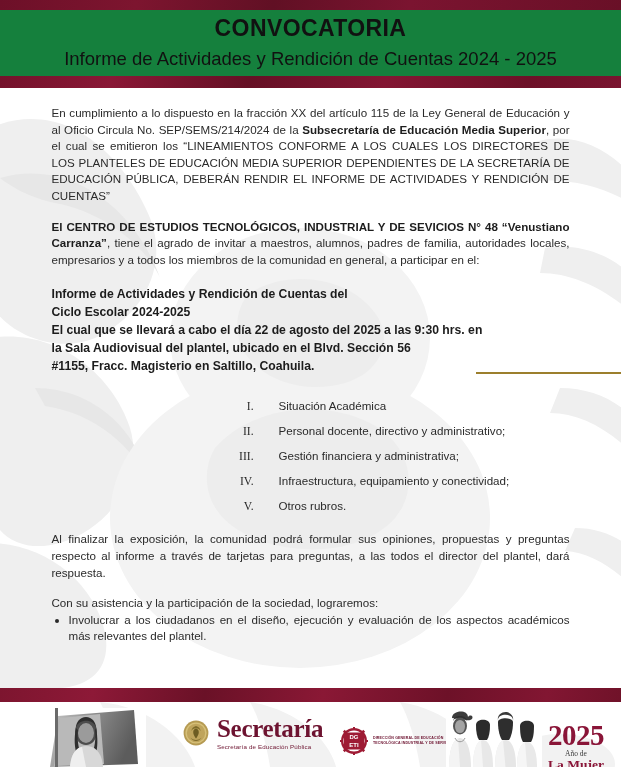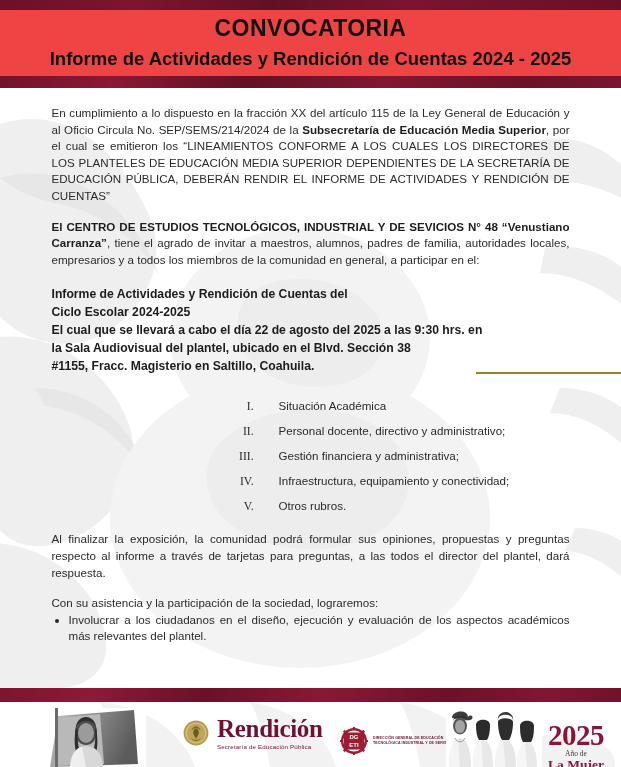--- a/index.html
+++ b/index.html
@@ -39,38 +39,38 @@
     position: absolute;
     left: 0; top: 0;
     width: 621px; height: 10px;
     background: linear-gradient(100deg,#6d1028 0%,#7d152f 22%,#611024 44%,#7b1430 66%,#691027 100%);
     z-index: 4;
   }
   .header-band {
     position: absolute;
     left: 0; top: 10px;
     width: 621px; height: 66px;
-    background: #ef4444;
+    background: #15803d;
     z-index: 4;
     display: flex;
     flex-direction: column;
     align-items: center;
     justify-content: center;
   }
   .title-main {
     font-size: 23px;
     font-weight: bold;
     letter-spacing: 0.4px;
     color: #111111;
     line-height: 1.12;
     margin: 0;
   }
   .title-sub {
     font-size: 18.5px;
-    font-weight: bold;
+    font-weight: normal;
     color: #111111;
     line-height: 1.2;
     margin: 6px 0 0 0;
   }
   .header-rule {
     position: absolute;
     left: 0; top: 76px;
     width: 621px; height: 12px;
     background: linear-gradient(100deg,#74122b 0%,#8a1836 18%,#651025 40%,#831633 62%,#6d1128 85%,#7a1430 100%);
     z-index: 4;
@@ -298,21 +298,21 @@
       <div class="spacer-sm"></div>
 
       <p class="just"><span class="b">El CENTRO DE ESTUDIOS TECNOLÓGICOS, INDUSTRIAL Y DE SEVICIOS N° 48 “Venustiano Carranza”</span><span>, tiene el agrado de invitar a maestros, alumnos, padres de familia, autoridades locales, empresarios y a todos los miembros de la comunidad en general, a participar en el:</span></p>
 
       <div class="spacer-md"></div>
 
       <div class="centered-block">
         <span class="ln">Informe de Actividades y Rendición de Cuentas del</span>
         <span class="ln">Ciclo Escolar 2024-2025</span>
         <span class="ln">El cual que se llevará a cabo el día 22 de agosto del 2025 a las 9:30 hrs. en</span>
-        <span class="ln">la Sala Audiovisual del plantel, ubicado en el Blvd. Sección 38</span>
+        <span class="ln">la Sala Audiovisual del plantel, ubicado en el Blvd. Sección 56</span>
         <span class="ln">#1155, Fracc. Magisterio en Saltillo, Coahuila.</span>
       </div>
 
       <div class="spacer-md"></div>
 
 
       <ol class="topics">
         <li>Situación Académica</li>
         <li>Personal docente, directivo y administrativo;</li>
         <li>Gestión financiera y administrativa;</li>
@@ -378,21 +378,21 @@
         <svg width="26" height="26" viewBox="0 0 26 26" aria-hidden="true">
           <circle cx="13" cy="13" r="12.4" fill="#b59a52"></circle>
           <circle cx="13" cy="13" r="10.6" fill="#d6c079"></circle>
           <circle cx="13" cy="13" r="9.2" fill="#bfa45c"></circle>
           <path d="M13 6 C 15.6 6.6 17.4 8.6 17.6 11 C 17 9.3 15.2 8.2 13 8.2 C 10.8 8.2 9 9.3 8.4 11 C 8.6 8.6 10.4 6.6 13 6 Z" fill="#7d6a2a"></path>
           <path d="M13 8.6 C 14.6 9 15.8 10.4 15.8 12.2 C 15.8 14.6 14.2 16.6 13 18.6 C 11.8 16.6 10.2 14.6 10.2 12.2 C 10.2 10.4 11.4 9 13 8.6 Z" fill="#6d5c22"></path>
           <path d="M7.5 17.8 C 9.6 19.6 11.2 20 13 20 C 14.8 20 16.4 19.6 18.5 17.8 C 16.8 20.3 15 21 13 21 C 11 21 9.2 20.3 7.5 17.8 Z" fill="#7d6a2a"></path>
         </svg>
       </span>
       <span>
-        <span class="edu-text-word">Rendición</span>
+        <span class="edu-text-word">Secretaría</span>
         <span class="edu-text-sub" style="display:block;">Secretaría de Educación Pública</span>
       </span>
     </div>
 
     <div class="f-dgeti" style="position:absolute;left:340px;top:25px;">
       <span class="dgeti-mark">
         <svg width="28" height="28" viewBox="0 0 28 28" aria-hidden="true">
           <g fill="#9e1b34">
             <circle cx="14" cy="14" r="13"></circle>
           </g>

